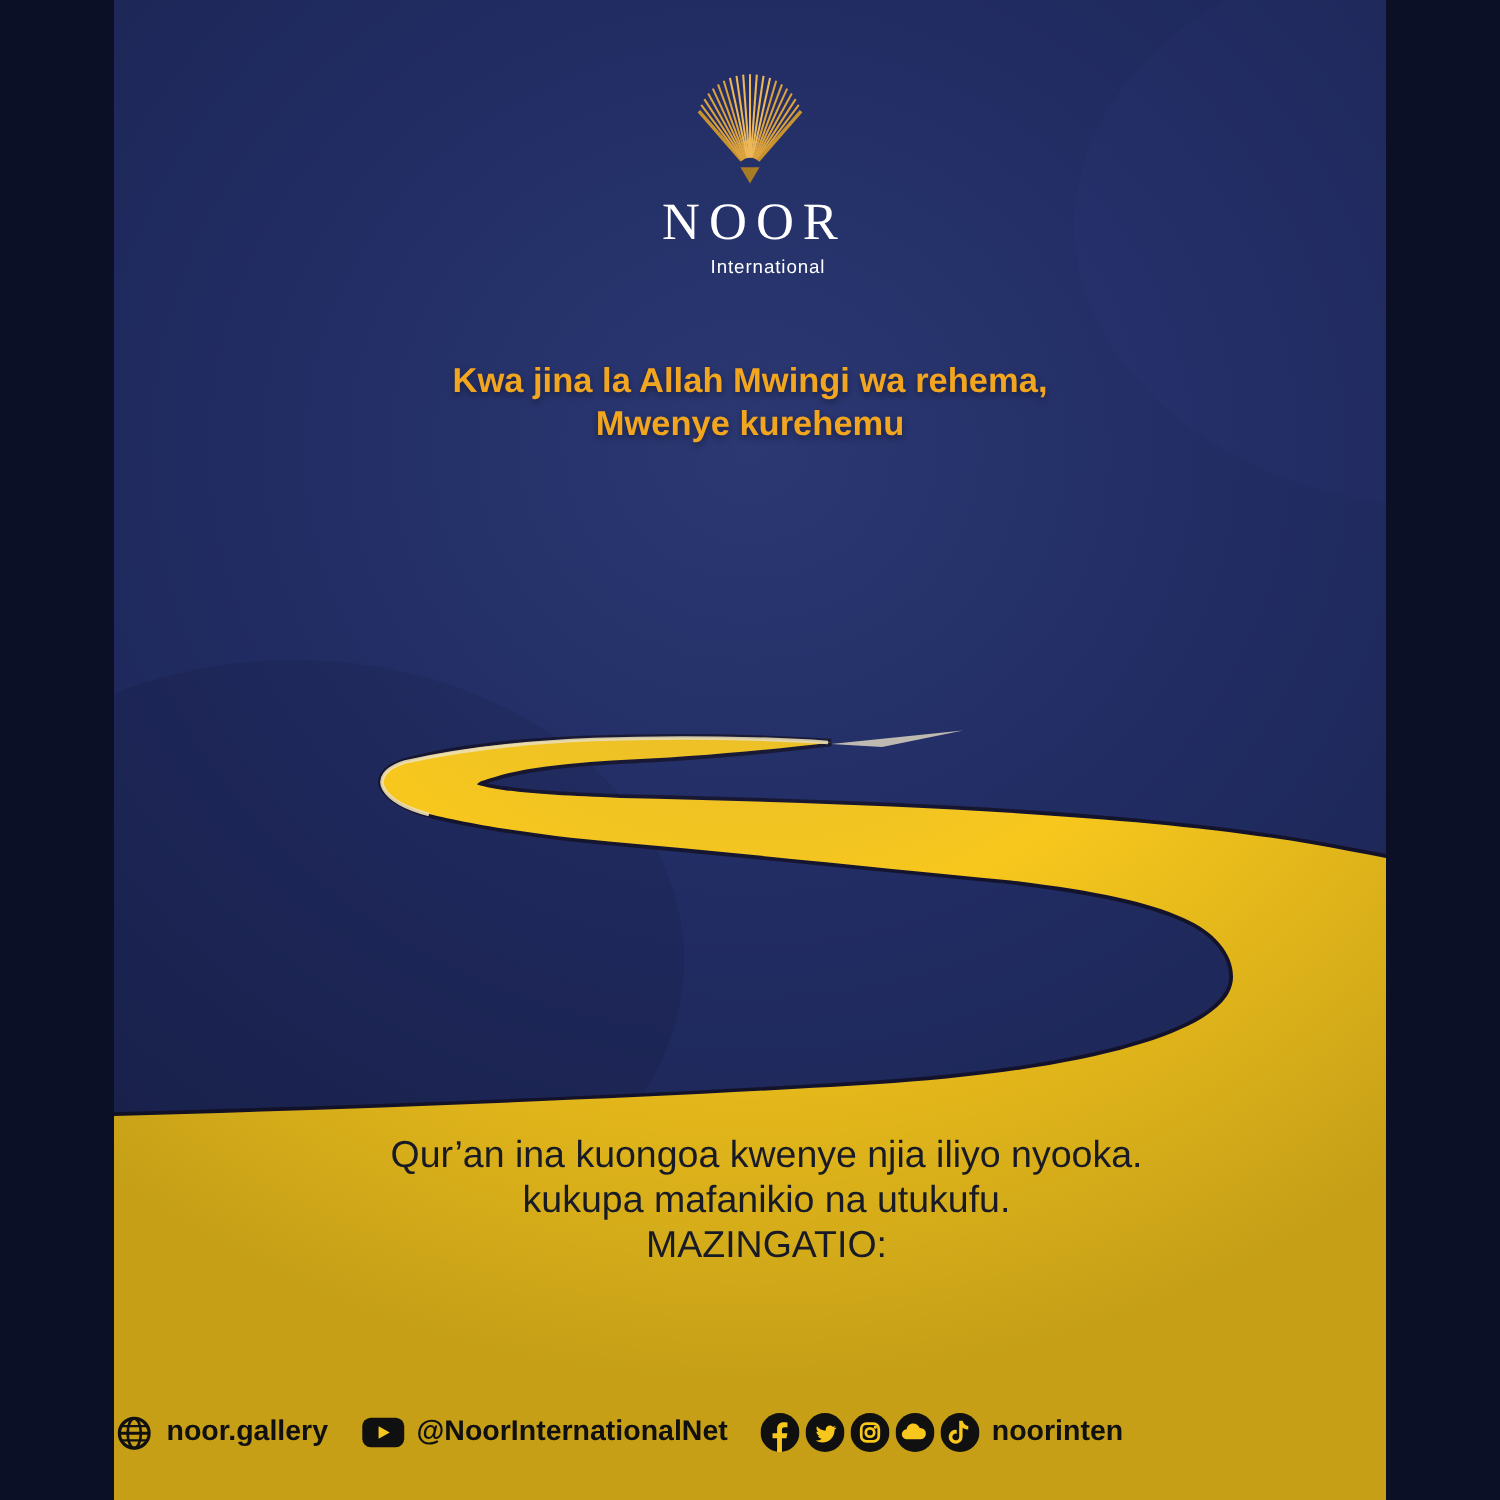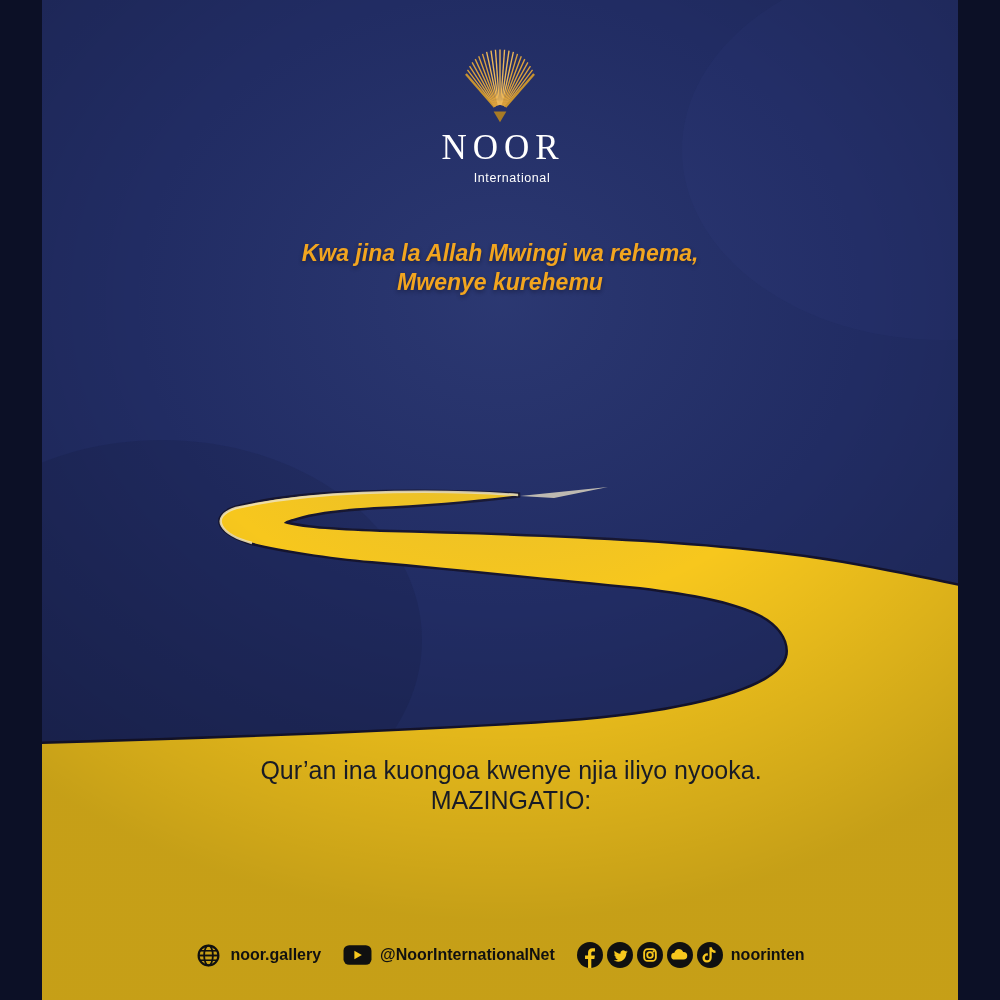--- a/index.html
+++ b/index.html
@@ -1,43 +1,43 @@
 <!DOCTYPE html>
 <html><head>
 <meta charset="utf-8">
 <style>
   html,body{margin:0;padding:0;background:#0c1026;}
   .canvas{
-    position:relative;width:916px;height:1000px;margin:0 auto;overflow:hidden;
+    position:relative;width:848px;height:1000px;margin:0 auto;overflow:hidden;
     font-family:"Liberation Sans","DejaVu Sans",sans-serif;
     background:#212C63;
   }
   .bg{position:absolute;left:0;top:0;width:1000px;height:1000px;display:block;}
   .vignette{position:absolute;inset:0;pointer-events:none;
     background:radial-gradient(ellipse 80% 62% at 50% 30%, rgba(90,110,180,0.18) 0%, rgba(0,0,0,0) 50%, rgba(0,0,0,0.20) 100%);}
   .abs{position:absolute;left:0;width:100%;text-align:center;}
   
   .logo{top:44px;}
   .fan{display:block;margin:0 auto;width:112px;height:82px;}
   .brand-name{font-family:"Liberation Serif","DejaVu Serif",serif;font-size:35px;line-height:1;
     color:#ffffff;letter-spacing:6px;padding-left:6px;margin-top:4px;}
   .brand-sub{font-size:12.5px;color:#ffffff;letter-spacing:0.6px;margin-top:6px;margin-left:24px;}
   
   .bismillah{top:239px;font-size:23px;font-weight:700;color:#F2A51F;line-height:29px;
-    text-shadow:0 2px 4px rgba(8,10,28,0.45);font-style:italic;}
+    text-shadow:0 2px 4px rgba(8,10,28,0.45);}
   
   .verse{top:330px;font-size:29px;font-weight:700;color:#ffffff;line-height:31.5px;
     text-shadow:0 2px 5px rgba(8,10,28,0.5);}
   .verse-ref{top:447px;font-size:21px;font-weight:700;color:#F2A51F;letter-spacing:0.6px;
     text-shadow:0 2px 4px rgba(8,10,28,0.45);}
   
   .reflection{top:755px;font-size:25px;color:#181b26;line-height:30px;font-weight:400;padding-left:11px;}
   
-  .footer{top:936px;height:38px;display:flex;align-items:center;justify-content:center;
-    gap:22px;color:#101010;font-weight:700;font-size:16px;}
+  .footer{top:936px;height:38px;display:flex;align-items:center;justify-content:flex-start;
+    gap:22px;color:#101010;font-weight:700;font-size:19px;}
   .f-group{display:flex;align-items:center;gap:8px;}
   .f-icons{display:flex;align-items:center;gap:4px;}
   .f-group svg{display:block;}
 </style>
 </head>
 <body>
 
 <div class="canvas">
 
   <svg class="bg" viewBox="0 0 1000 1000" preserveAspectRatio="none">
@@ -85,20 +85,21 @@
   </div>
 
   <div class="abs bismillah">
     <div>Kwa jina la Allah Mwingi wa rehema,</div>
     <div>Mwenye kurehemu</div>
   </div>
 
 
   <div class="abs reflection">
     <div>Qur’an ina kuongoa kwenye njia iliyo nyooka.</div>
+    <div>kukupa mafanikio na utukufu.</div>
     <div>MAZINGATIO:</div>
   </div>
 
   <div class="abs footer">
     <span class="f-group">
       <svg width="27" height="27" viewBox="0 0 24 24">
         <circle cx="12" cy="12" r="8.8" fill="none" stroke="#101010" stroke-width="1.9"></circle>
         <ellipse cx="12" cy="12" rx="3.9" ry="8.8" fill="none" stroke="#101010" stroke-width="1.6"></ellipse>
         <line x1="3.2" y1="12" x2="20.8" y2="12" stroke="#101010" stroke-width="1.7"></line>
         <line x1="4.6" y1="7.8" x2="19.4" y2="7.8" stroke="#101010" stroke-width="1.4"></line>

